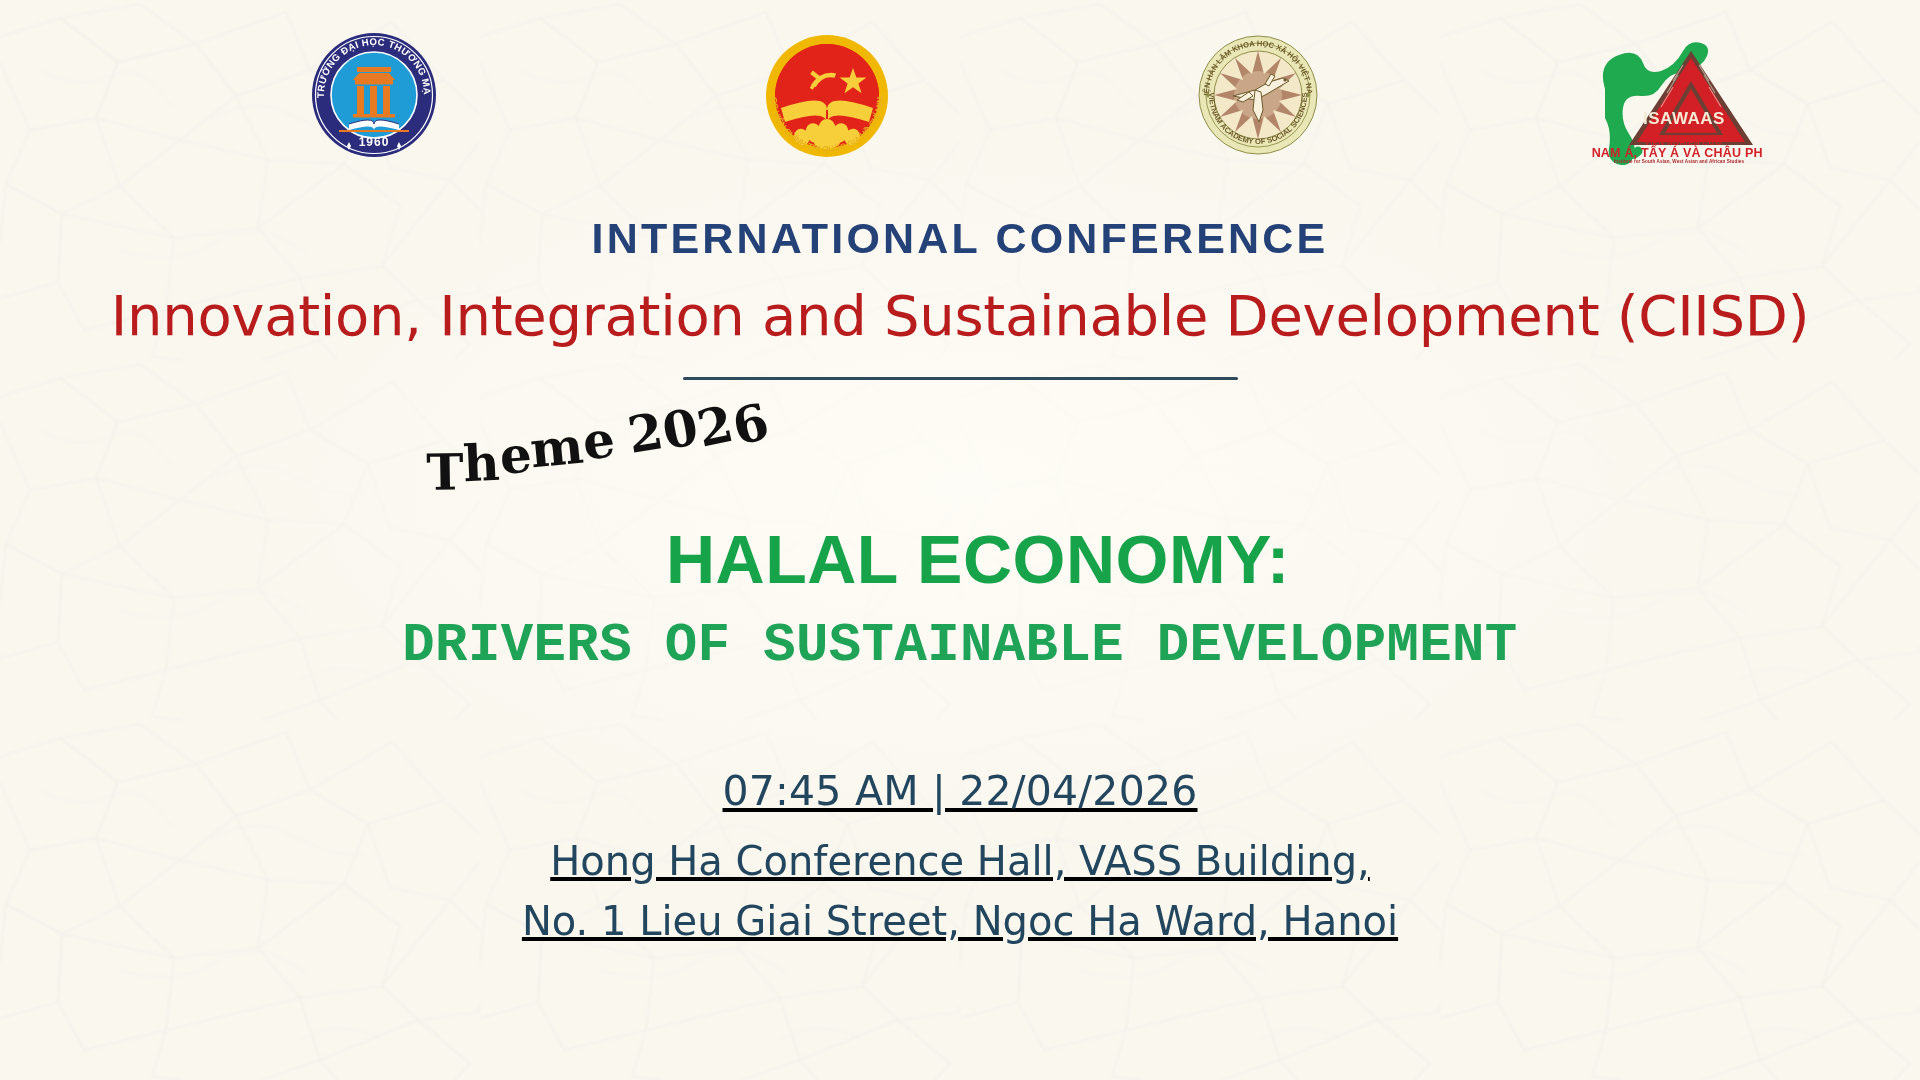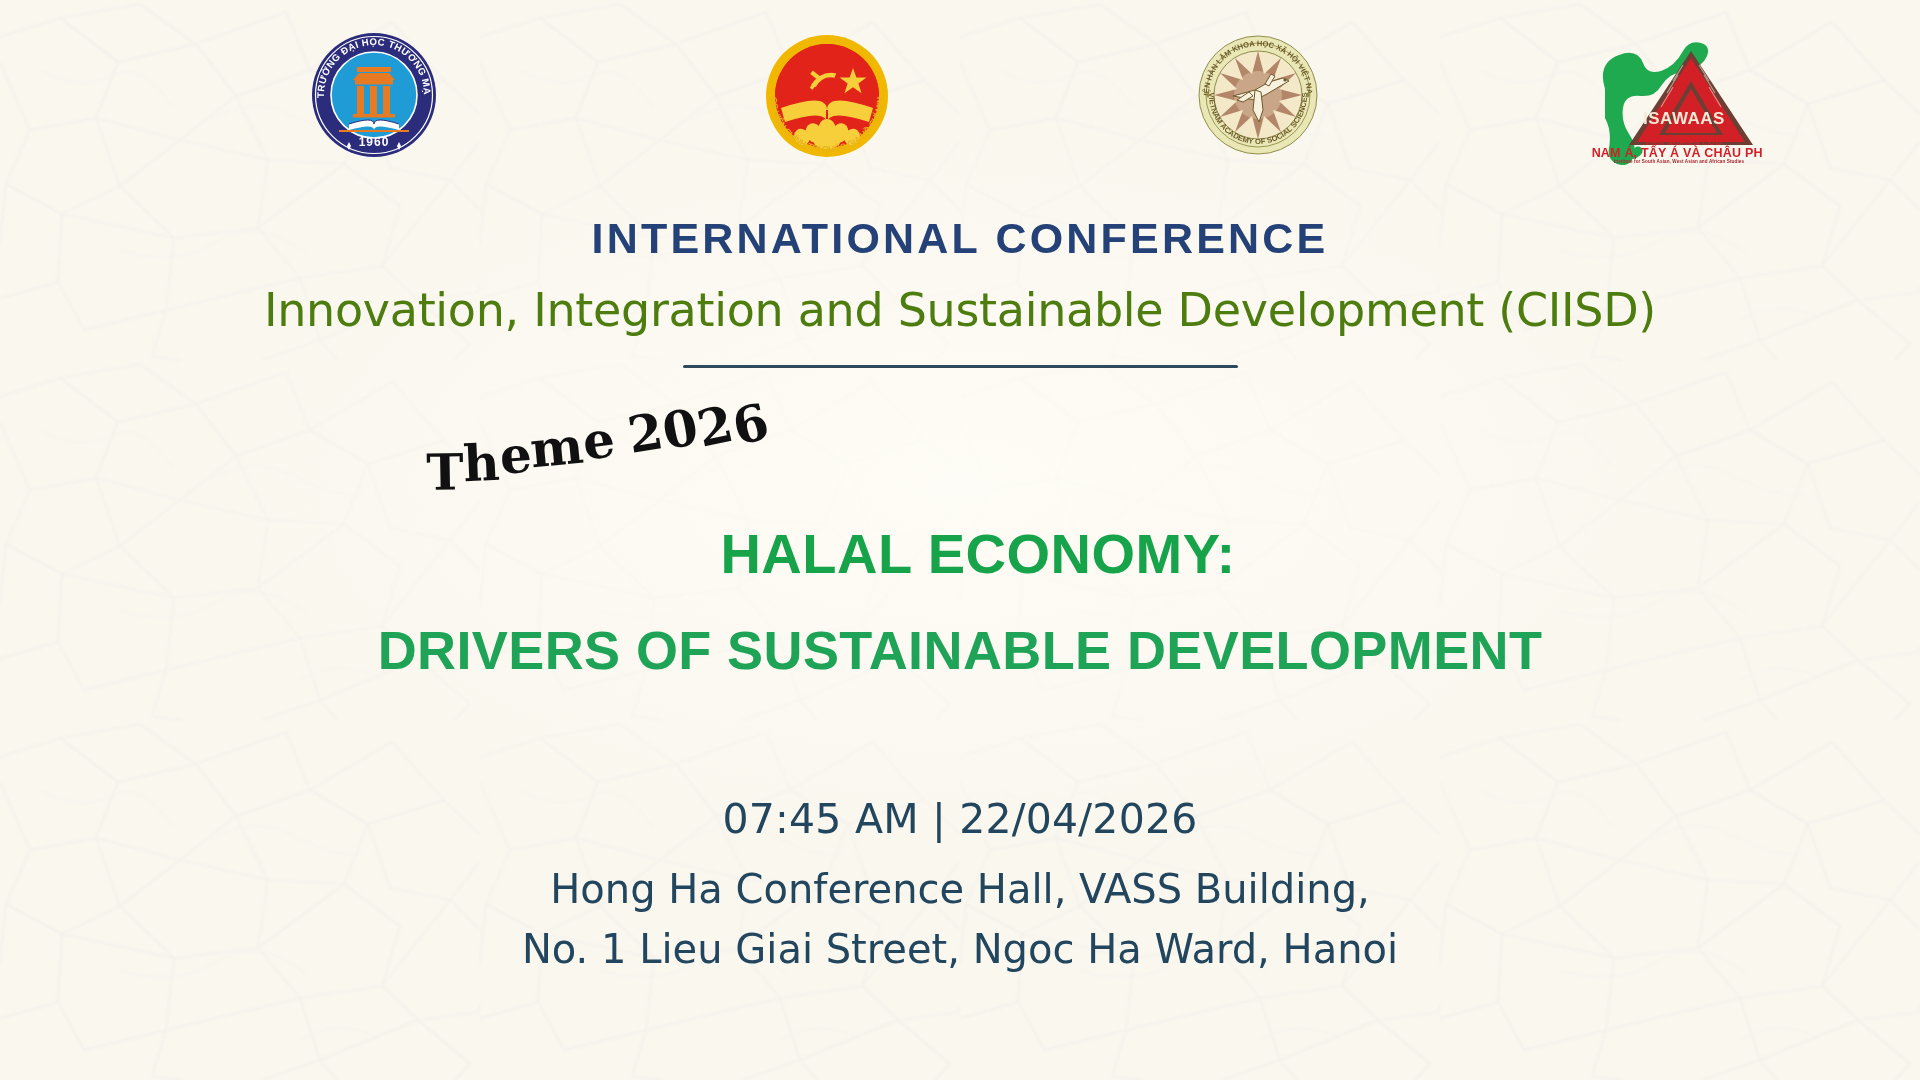--- a/index.html
+++ b/index.html
@@ -62,23 +62,23 @@
     font-weight:bold;
     font-size:43px;
     letter-spacing:3.2px;
     color:#254278;
     line-height:1.1;
   }
   .conf-title{
     margin-top:22px;
     font-family:"DejaVu Sans", sans-serif;
     font-weight:400;
-    font-size:46px;
+    font-size:56px;
     letter-spacing:-0.3px;
-    color:#4d7c0f;
+    color:#b91c1c;
     line-height:1.15;
     white-space:nowrap;
   }
   .divider-wrap{
     margin-top:28px;
     display:flex; justify-content:center;
   }
   .divider{
     width:555px; height:3px;
     background:#2f4a5c;
@@ -117,42 +117,43 @@
   
   .theme-block{
     position:absolute;
     top:525px; left:0; width:1920px;
     text-align:center;
     z-index:6;
   }
   .theme-main{
     font-family:"Liberation Sans", sans-serif;
     font-weight:bold;
-    font-size:56px;
+    font-size:68px;
     letter-spacing:0.5px;
     color:#16a34a;
     line-height:1.02;
     padding-left:36px;
   }
   .theme-sub{
-    margin-top:40px;
-    font-family:Liberation Sans, sans-serif;
+    margin-top:24px;
+    font-family:Liberation Mono, monospace;
     font-weight:bold;
     font-size:54px;
     letter-spacing:0.4px;
     color:#1ea357;
     line-height:1.05;
   }
 
   
   .details-block{
     position:absolute;
-    top:795px; left:0; width:1920px;
+    top:767px; left:0; width:1920px;
     text-align:center;
     z-index:6;
+    text-decoration:underline;
   }
   .detail-datetime{
     font-family:"DejaVu Sans", sans-serif;
     font-size:41px;
     font-weight:400;
     color:#23465f;
     letter-spacing:0.2px;
   }
   .detail-venue{
     margin-top:16px;

